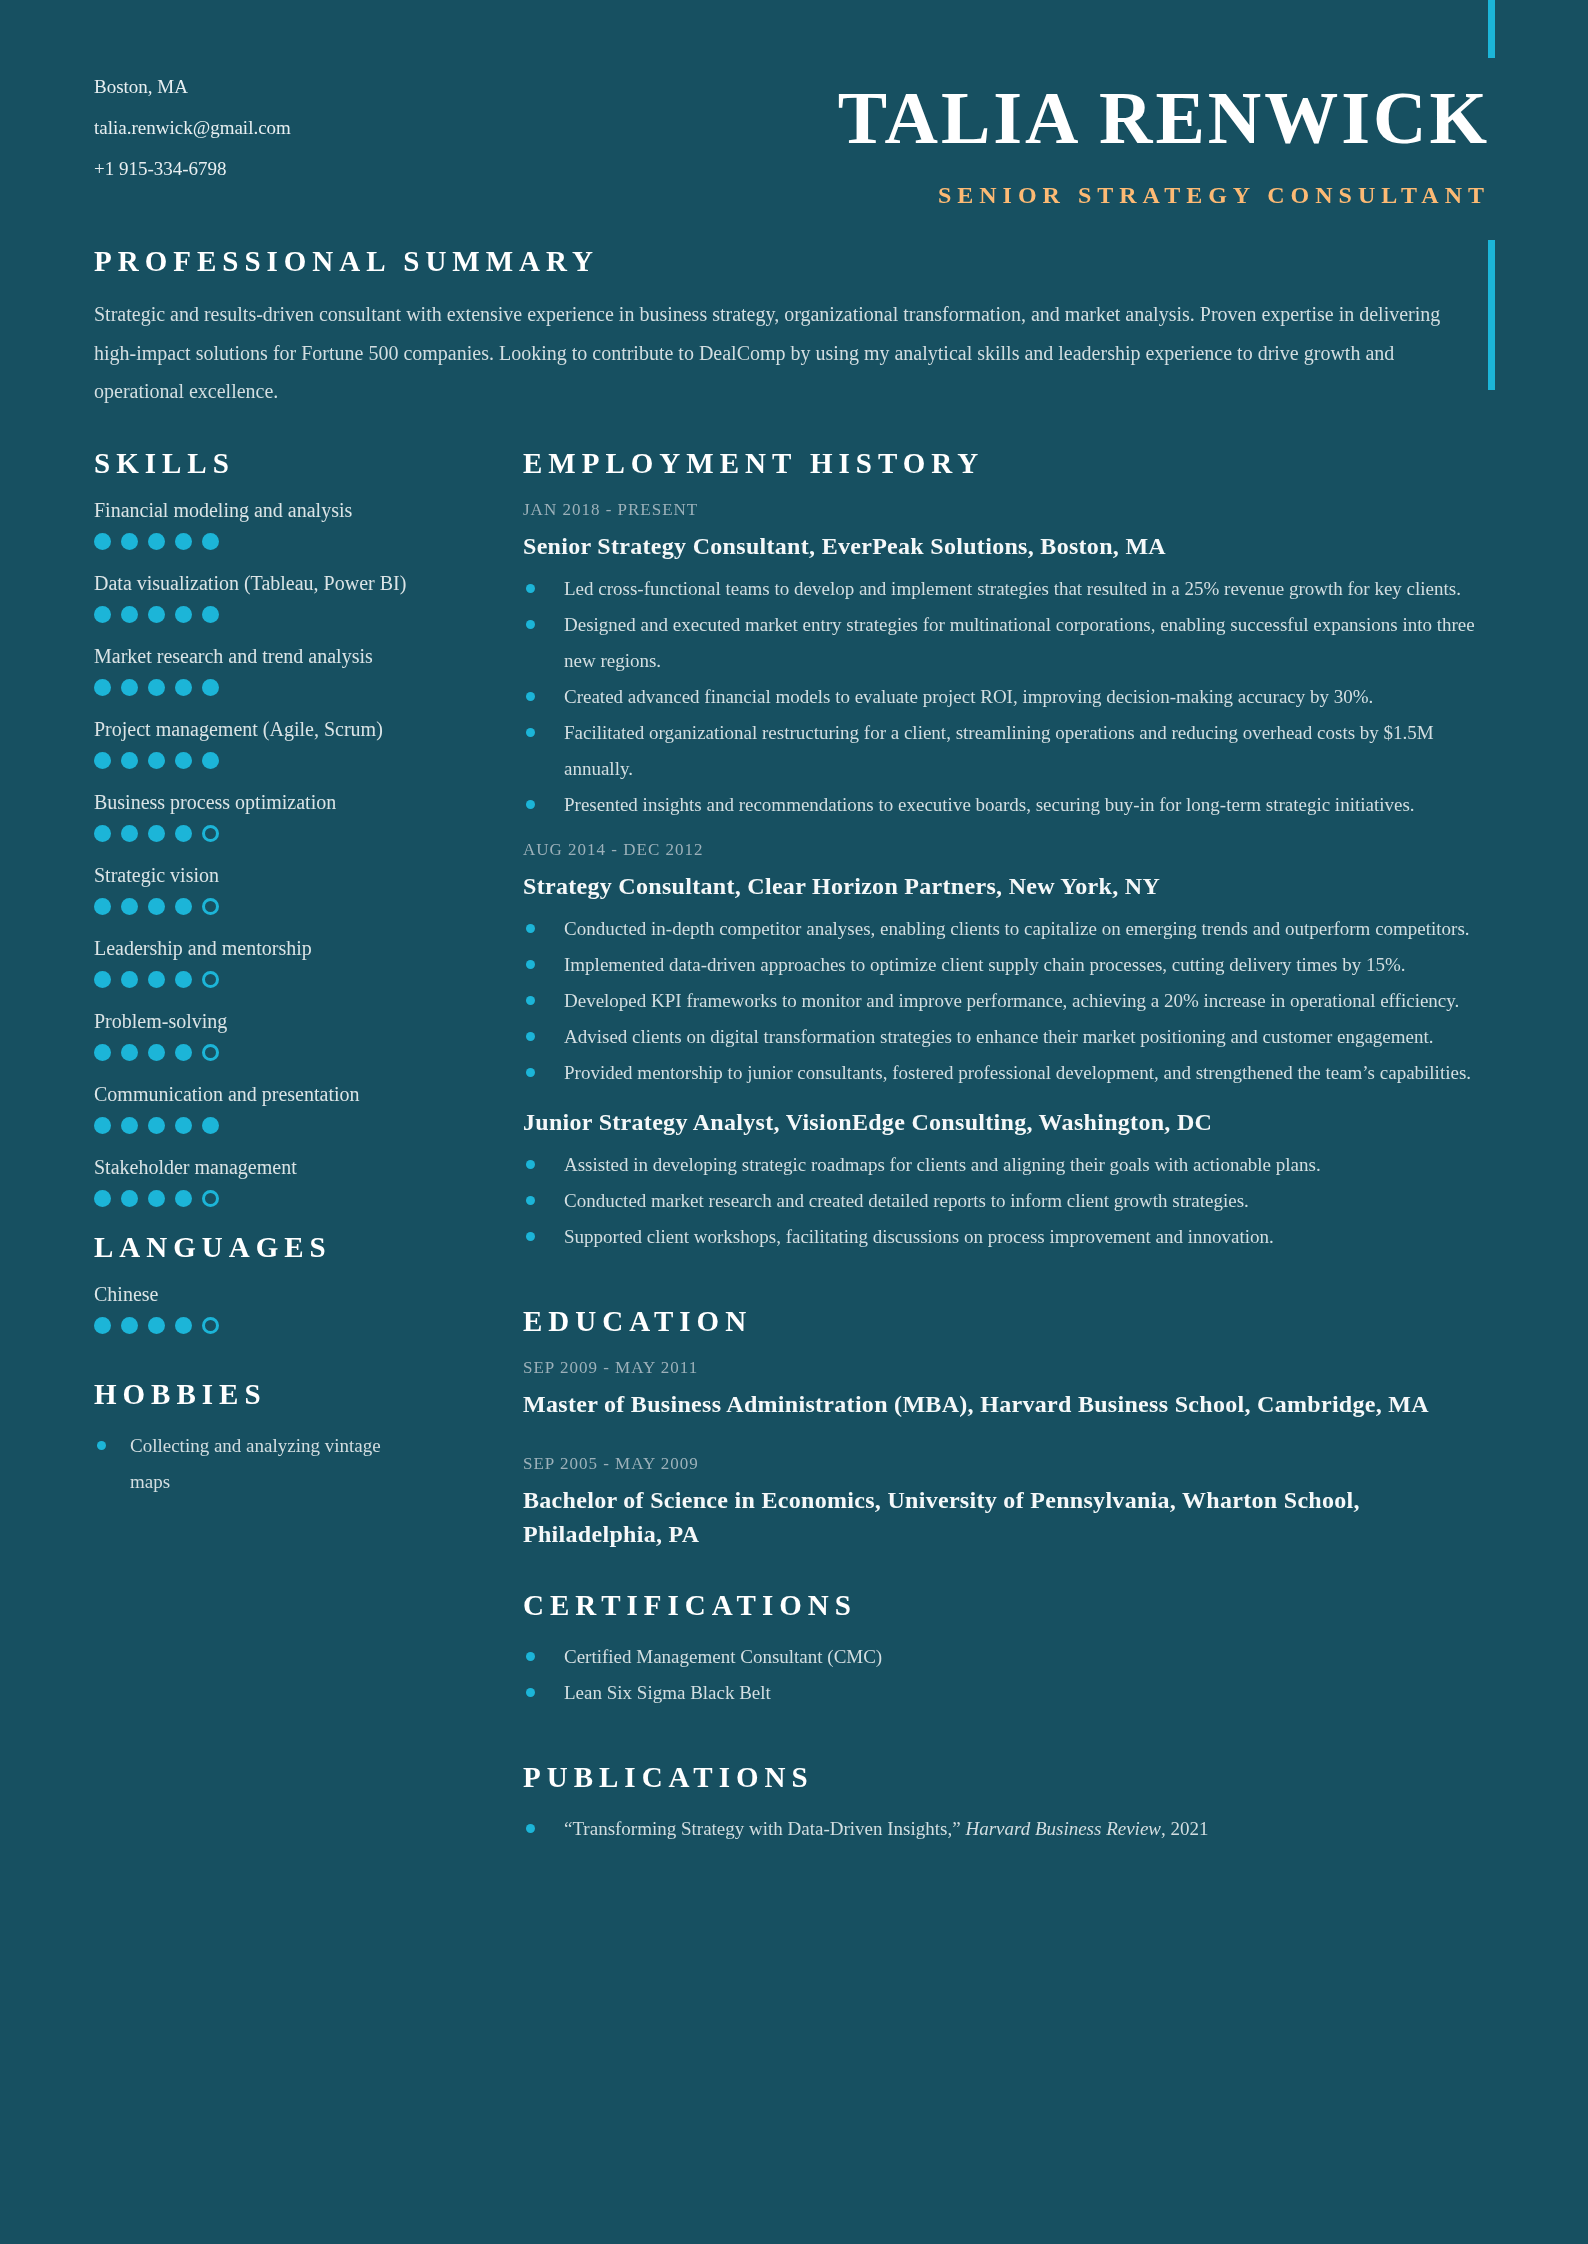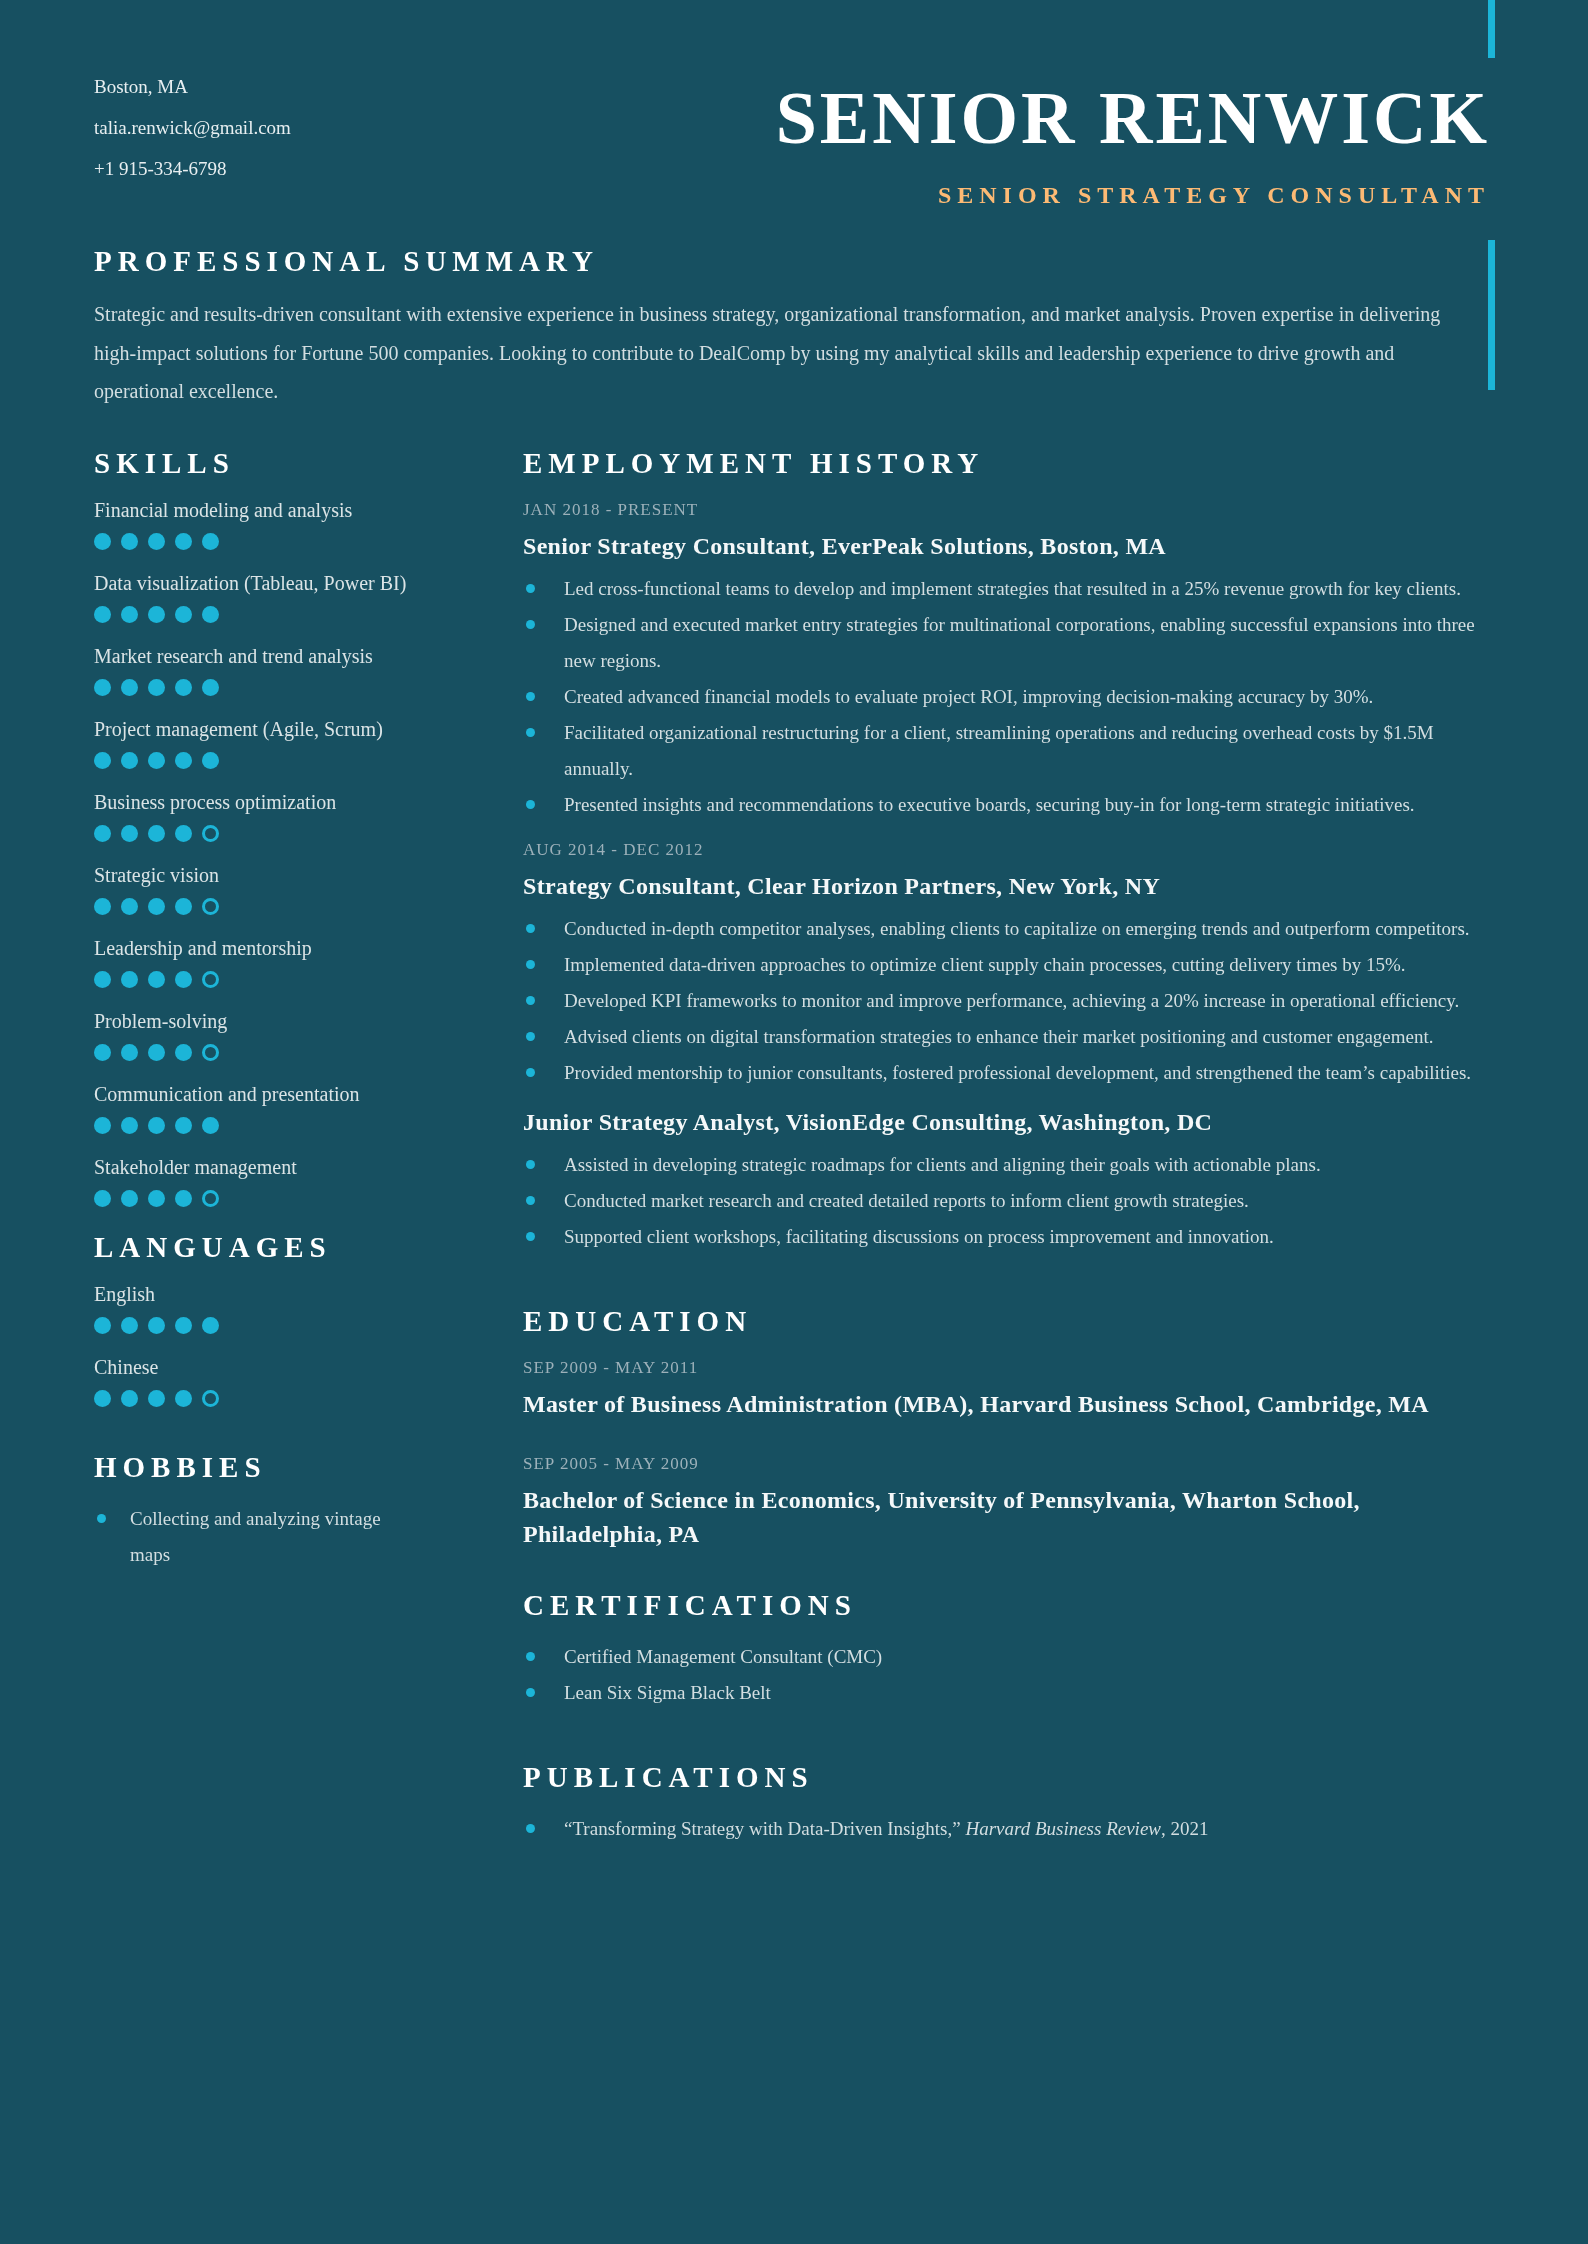--- a/index.html
+++ b/index.html
@@ -77,21 +77,21 @@
   <div class="accent-bar seg1"></div>
   <div class="accent-bar seg2"></div>
 
   <div class="header">
     <div class="contact">
       <div>Boston, MA</div>
       <div>talia.renwick@gmail.com</div>
       <div>+1 915-334-6798</div>
     </div>
     <div class="name-block">
-      <h1 class="name">SENIOR RENWICK</h1>
+      <h1 class="name">TALIA RENWICK</h1>
       <div class="job-subtitle">SENIOR STRATEGY CONSULTANT</div>
     </div>
   </div>
 
   <section class="summary-section">
     <h2 class="sec">PROFESSIONAL SUMMARY</h2>
     <p class="summary-text">Strategic and results-driven consultant with extensive experience in business strategy, organizational transformation, and market analysis. Proven expertise in delivering high-impact solutions for Fortune 500 companies. Looking to contribute to DealComp by using my analytical skills and leadership experience to drive growth and operational excellence.</p>
   </section>
 
   <div class="cols">
@@ -198,30 +198,20 @@
                 <span class="dot filled"></span>
                 <span class="dot empty"></span>
               </div>
             </div>
           </div>
       </section>
 
       <section class="lang-section">
         <h2 class="sec">LANGUAGES</h2>
         <div id="languages-list">
-            <div class="rate-item">
-              <div class="rate-label">English</div>
-              <div class="dots">
-                <span class="dot filled"></span>
-                <span class="dot filled"></span>
-                <span class="dot filled"></span>
-                <span class="dot filled"></span>
-                <span class="dot filled"></span>
-              </div>
-            </div>
             <div class="rate-item">
               <div class="rate-label">Chinese</div>
               <div class="dots">
                 <span class="dot filled"></span>
                 <span class="dot filled"></span>
                 <span class="dot filled"></span>
                 <span class="dot filled"></span>
                 <span class="dot empty"></span>
               </div>
             </div>

